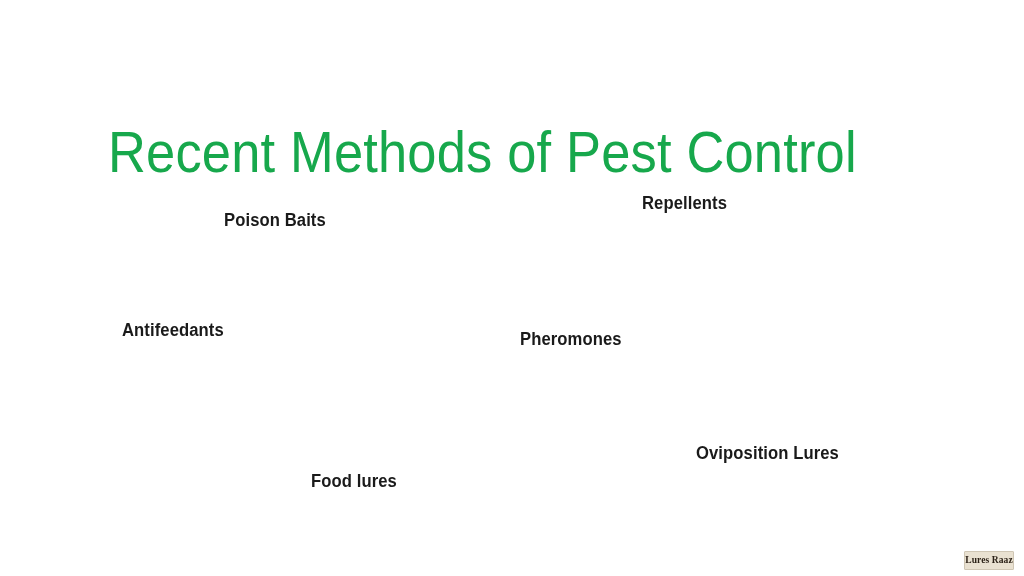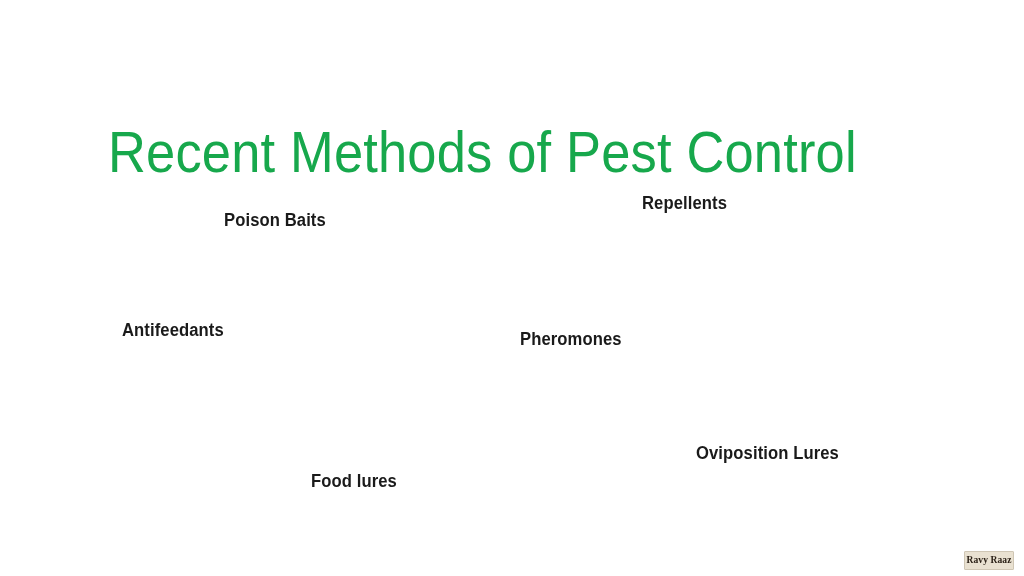--- a/index.html
+++ b/index.html
@@ -96,16 +96,16 @@
 
   <div class="method-label lbl-antifeedants">Antifeedants</div>
 
   <div class="method-label lbl-pheromones">Pheromones</div>
 
   <div class="method-label lbl-oviposition-lures">Oviposition Lures</div>
 
   <div class="method-label lbl-food-lures">Food lures</div>
 
   <div class="watermark">
-    <span class="watermark-text">Ravy Raaz</span>
+    <span class="watermark-text">Lures Raaz</span>
   </div>
 
 </div>
 
 </body></html>

